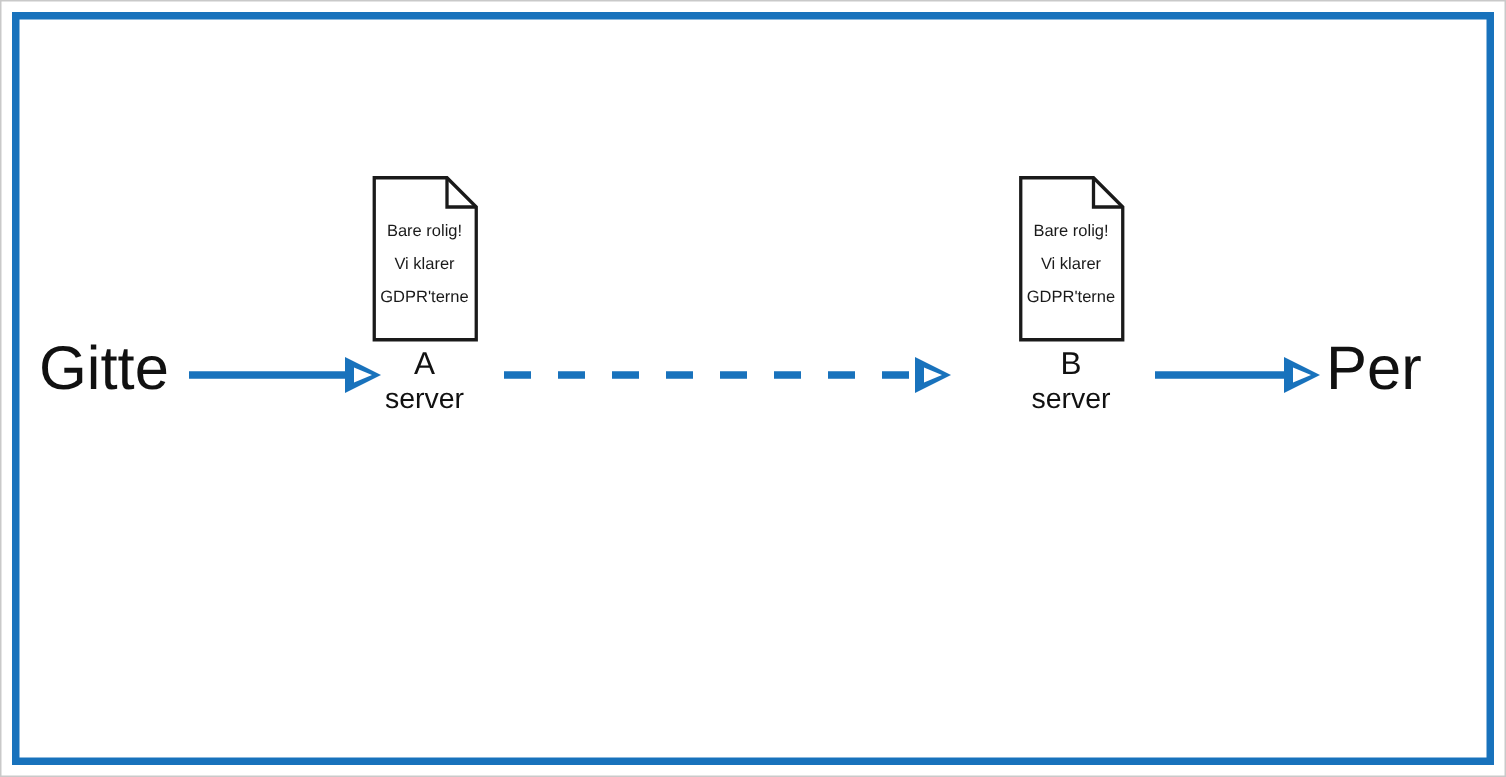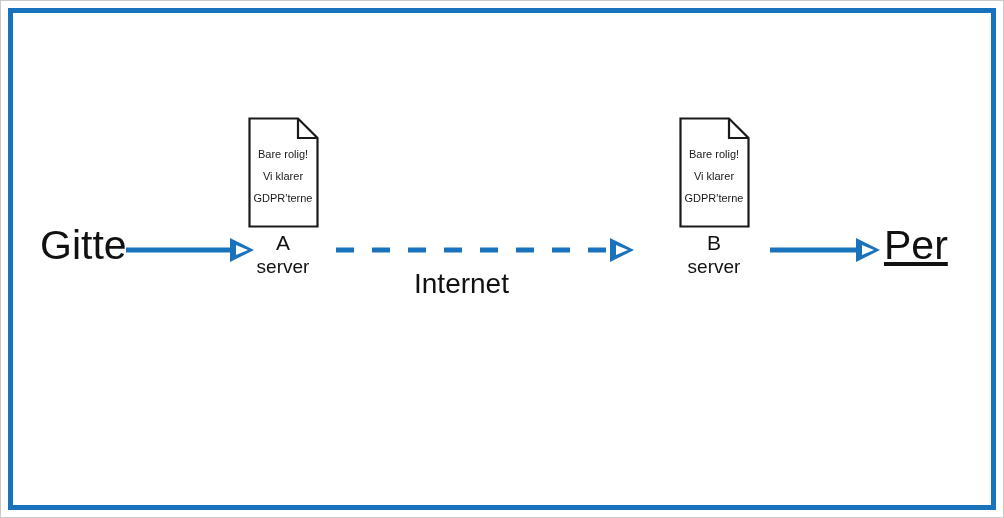--- a/index.html
+++ b/index.html
@@ -36,22 +36,22 @@
   }
 
   
   .person {
     position: absolute;
     font-size: 41px;
     line-height: 41px;
     color: #111111;
     white-space: nowrap;
   }
-  #person-left  { left: 40px;  top: 225px; }
-  #person-right { left: 884px; top: 225px; text-decoration: underline; }
+  #person-left  { left: 26px;  top: 225px; }
+  #person-right { left: 884px; top: 225px; }
 
   
   .node {
     position: absolute;
     width: 140px;
   }
   #node-a { left: 213px; top: 117px; }
   #node-b { left: 644px; top: 117px; }
 
   .doc {
@@ -144,21 +144,20 @@
   </div>
 
   <div class="connector" id="conn-internet">
     <svg width="300" height="30" viewBox="0 0 300 30" xmlns="http://www.w3.org/2000/svg">
       <line x1="0" y1="15" x2="272" y2="15" stroke="#1872BC" stroke-width="5" stroke-dasharray="18 18"></line>
       <path d="M 274 3 L 298 15 L 274 27 Z" fill="#1872BC"></path>
       <path d="M 280 10 L 292 15 L 280 20 Z" fill="#ffffff"></path>
     </svg>
   </div>
 
-  <div class="conn-label" id="label-internet">Internet</div>
 
   <div class="node" id="node-b">
     <div class="doc">
       <svg width="71" height="111" viewBox="0 0 71 111" xmlns="http://www.w3.org/2000/svg">
         <path d="M 1.5 1.5 L 50 1.5 L 69.5 21 L 69.5 109.5 L 1.5 109.5 Z" fill="#ffffff" stroke="#1a1a1a" stroke-width="2.2" stroke-linejoin="miter"></path>
         <path d="M 50 1.5 L 50 21 L 69.5 21" fill="none" stroke="#1a1a1a" stroke-width="2.2" stroke-linejoin="miter"></path>
       </svg>
       <div class="doc-lines">
         <div class="dline">Bare rolig!</div>
         <div class="dline">Vi klarer</div>

